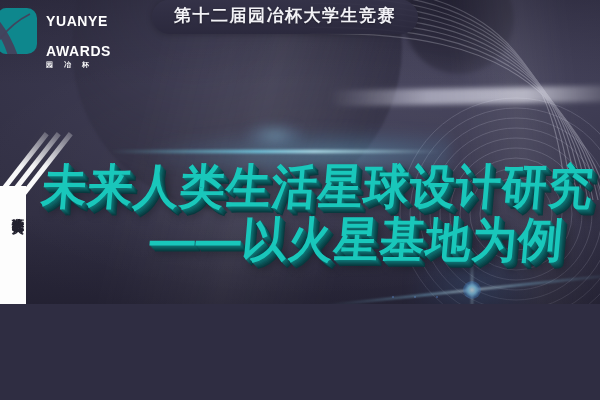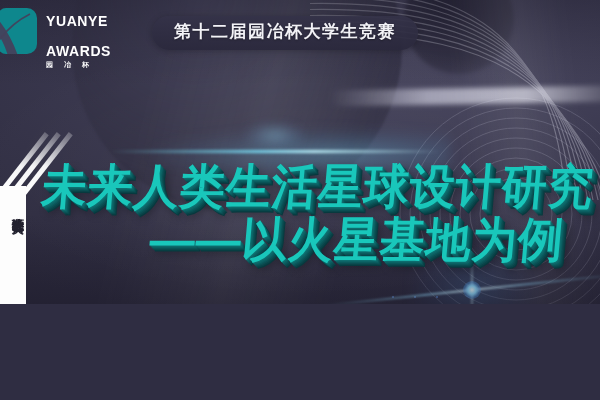--- a/index.html
+++ b/index.html
@@ -145,21 +145,21 @@
   .flare-small{
     position:absolute; left:245px; top:122px;
     width:60px; height:26px;
     background:radial-gradient(ellipse, rgba(150,225,255,0.35) 0%, rgba(110,190,255,0.08) 55%, rgba(0,0,0,0) 80%);
     filter:blur(4px);
   }
 
   
   .header-pill{
     position:absolute;
-    left:152px; top:16px;
+    left:152px; top:0;
     padding:6px 22px 8px 22px;
     border-radius:22px;
     background:linear-gradient(180deg, rgba(52,50,72,0.92) 0%, rgba(42,40,60,0.92) 100%);
     box-shadow:0 1px 6px rgba(0,0,0,0.22);
   }
   .header-pill span{
     display:block;
     color:#f2f2f6;
     font-size:17px;
     font-weight:bold;

